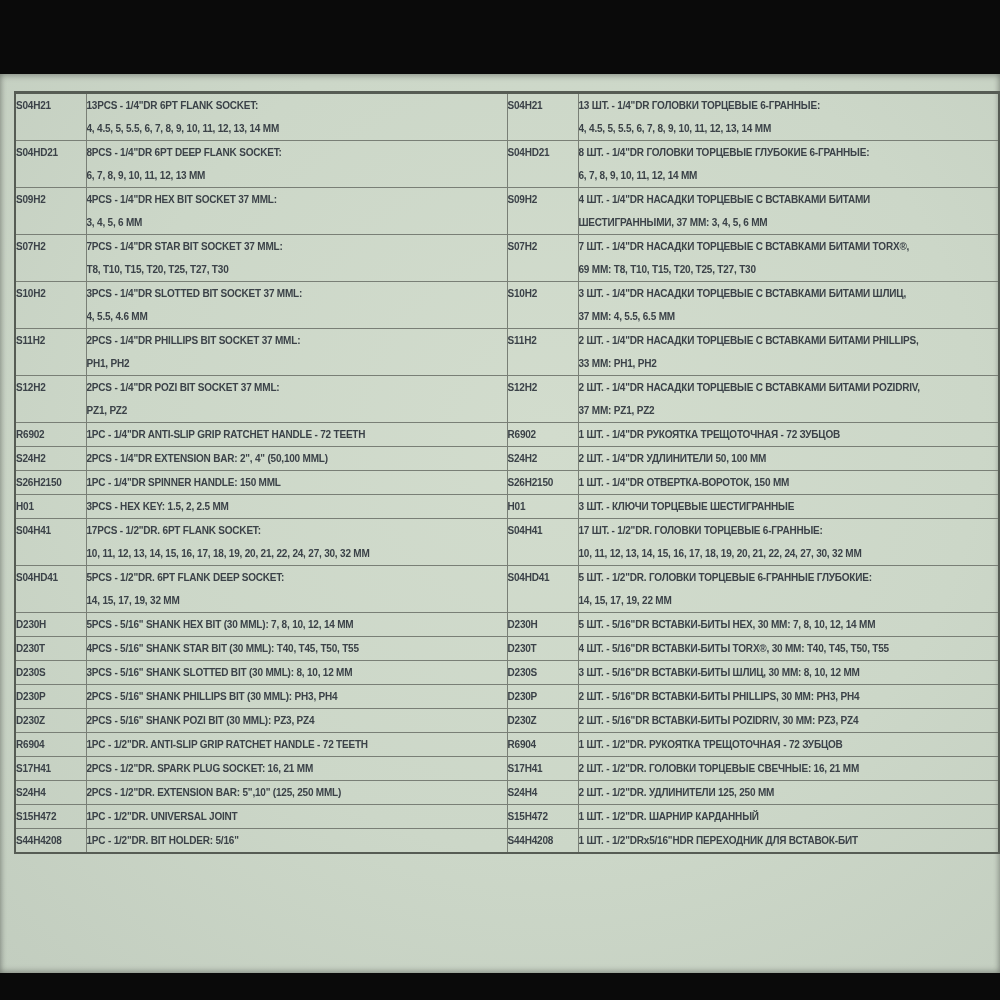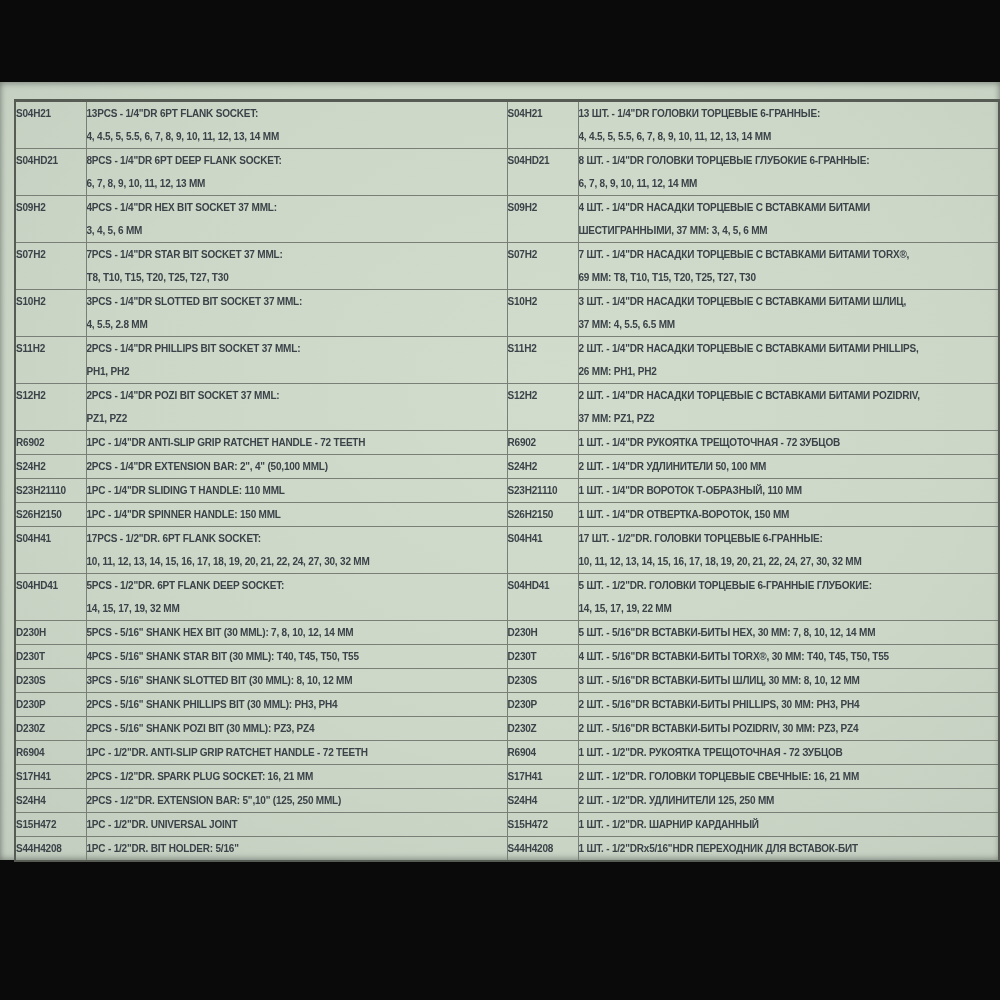--- a/index.html
+++ b/index.html
@@ -10,23 +10,23 @@
     width: 1000px;
     height: 1000px;
     background: #0a0a0a;
     position: relative;
     overflow: hidden;
     font-family: "Liberation Sans", sans-serif;
   }
   .scan-page {
     position: absolute;
     left: 0;
-    top: 82px;
+    top: 74px;
     width: 1000px;
-    height: 778px;
+    height: 899px;
     background: radial-gradient(ellipse at 55% 40%, #d2dccd 0%, #ccd7c8 55%, #c2cdbf 100%);
     box-shadow: inset 0 2px 6px rgba(0,0,0,0.25), inset 0 -2px 6px rgba(0,0,0,0.25);
   }
   table.parts-table {
     position: absolute;
     left: 14px;
     top: 17px;
     width: 984px;
     border-collapse: collapse;
     table-layout: fixed;
@@ -128,21 +128,21 @@
             <div class="line">7 ШТ. - 1/4"DR НАСАДКИ ТОРЦЕВЫЕ С ВСТАВКАМИ БИТАМИ TORX®,</div>
             <div class="line">69 ММ: T8, T10, T15, T20, T25, T27, T30</div>
           </td>
         </tr>
         <tr>
           <td class="col-code">
             <div class="line">S10H2</div>
           </td>
           <td class="col-desc">
             <div class="line">3PCS - 1/4"DR SLOTTED BIT SOCKET 37 MML:</div>
-            <div class="line">4, 5.5, 2.8 MM</div>
+            <div class="line">4, 5.5, 4.6 MM</div>
           </td>
           <td class="col-code">
             <div class="line">S10H2</div>
           </td>
           <td class="col-desc">
             <div class="line">3 ШТ. - 1/4"DR НАСАДКИ ТОРЦЕВЫЕ С ВСТАВКАМИ БИТАМИ ШЛИЦ,</div>
             <div class="line">37 ММ: 4, 5.5, 6.5 ММ</div>
           </td>
         </tr>
         <tr>
@@ -151,21 +151,21 @@
           </td>
           <td class="col-desc">
             <div class="line">2PCS - 1/4"DR PHILLIPS BIT SOCKET 37 MML:</div>
             <div class="line">PH1, PH2</div>
           </td>
           <td class="col-code">
             <div class="line">S11H2</div>
           </td>
           <td class="col-desc">
             <div class="line">2 ШТ. - 1/4"DR НАСАДКИ ТОРЦЕВЫЕ С ВСТАВКАМИ БИТАМИ PHILLIPS,</div>
-            <div class="line">26 ММ: PH1, PH2</div>
+            <div class="line">33 ММ: PH1, PH2</div>
           </td>
         </tr>
         <tr>
           <td class="col-code">
             <div class="line">S12H2</div>
           </td>
           <td class="col-desc">
             <div class="line">2PCS - 1/4"DR POZI BIT SOCKET 37 MML:</div>
             <div class="line">PZ1, PZ2</div>
           </td>
@@ -200,44 +200,44 @@
           </td>
           <td class="col-code">
             <div class="line">S24H2</div>
           </td>
           <td class="col-desc">
             <div class="line">2 ШТ. - 1/4"DR УДЛИНИТЕЛИ 50, 100 ММ</div>
           </td>
         </tr>
         <tr>
           <td class="col-code">
-            <div class="line">S23H21110</div>
-          </td>
-          <td class="col-desc">
-            <div class="line">1PC - 1/4"DR SLIDING T HANDLE: 110 MML</div>
-          </td>
-          <td class="col-code">
-            <div class="line">S23H21110</div>
-          </td>
-          <td class="col-desc">
-            <div class="line">1 ШТ. - 1/4"DR ВОРОТОК Т-ОБРАЗНЫЙ, 110 ММ</div>
-          </td>
-        </tr>
-        <tr>
-          <td class="col-code">
             <div class="line">S26H2150</div>
           </td>
           <td class="col-desc">
             <div class="line">1PC - 1/4"DR SPINNER HANDLE: 150 MML</div>
           </td>
           <td class="col-code">
             <div class="line">S26H2150</div>
           </td>
           <td class="col-desc">
             <div class="line">1 ШТ. - 1/4"DR ОТВЕРТКА-ВОРОТОК, 150 ММ</div>
+          </td>
+        </tr>
+        <tr>
+          <td class="col-code">
+            <div class="line">H01</div>
+          </td>
+          <td class="col-desc">
+            <div class="line">3PCS - HEX KEY: 1.5, 2, 2.5 MM</div>
+          </td>
+          <td class="col-code">
+            <div class="line">H01</div>
+          </td>
+          <td class="col-desc">
+            <div class="line">3 ШТ. - КЛЮЧИ ТОРЦЕВЫЕ ШЕСТИГРАННЫЕ</div>
           </td>
         </tr>
         <tr>
           <td class="col-code">
             <div class="line">S04H41</div>
           </td>
           <td class="col-desc">
             <div class="line">17PCS - 1/2"DR. 6PT FLANK SOCKET:</div>
             <div class="line">10, 11, 12, 13, 14, 15, 16, 17, 18, 19, 20, 21, 22, 24, 27, 30, 32 MM</div>
           </td>

